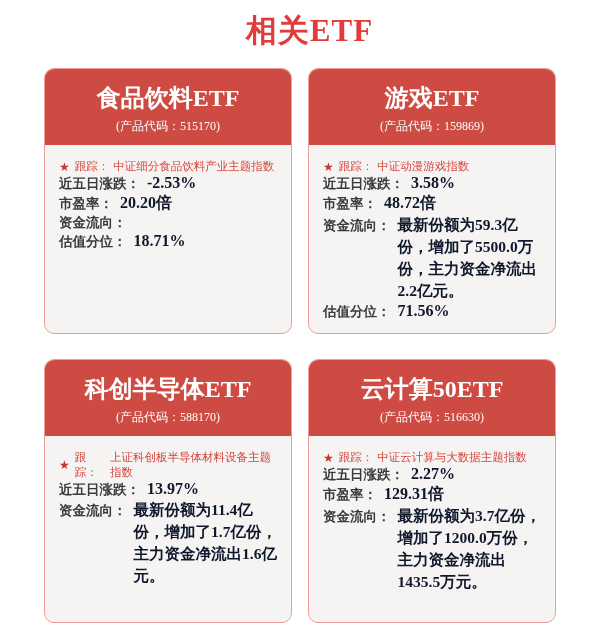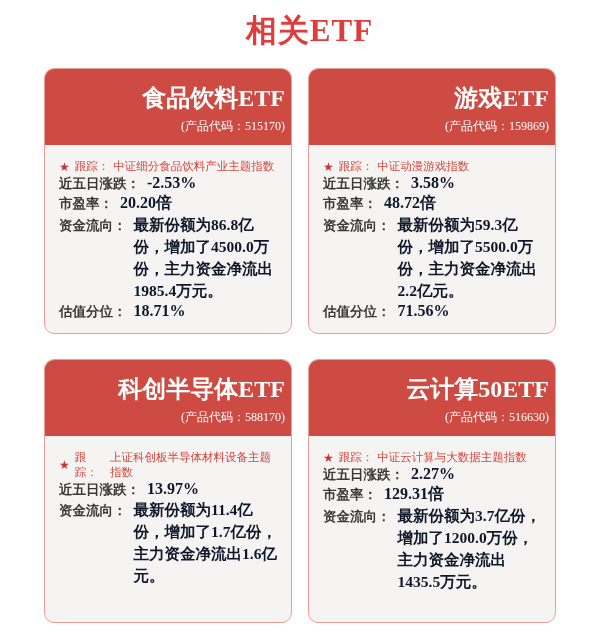--- a/index.html
+++ b/index.html
@@ -18,21 +18,21 @@
   .cards{
     display:grid;grid-template-columns:248px 248px;
     column-gap:16px;row-gap:25px;justify-content:center;
   }
   .card{
     border:1px solid #ee9d96;border-radius:10px;
     background:#f5f4f3;overflow:hidden;
     display:flex;flex-direction:column;
   }
   .card-header{
-    background:#cd4b42;color:#ffffff;text-align:right;
+    background:#cd4b42;color:#ffffff;text-align:center;
     padding:14px 6px 12px;
   }
   .card-title{
     font-size:24px;font-weight:bold;line-height:30px;
     font-family:"Liberation Serif","DejaVu Serif",serif;
   }
   .card-code{
     font-size:12px;margin-top:6px;line-height:14px;
     font-family:"Liberation Serif","DejaVu Serif",serif;
   }
@@ -77,21 +77,20 @@
       <div class="stat-row">
         <span class="stat-label">近五日涨跌：</span>
         <span class="stat-value">-2.53%</span>
       </div>
       <div class="stat-row">
         <span class="stat-label">市盈率：</span>
         <span class="stat-value">20.20倍</span>
       </div>
       <div class="stat-row">
         <span class="stat-label">资金流向：</span>
-        <span class="stat-value flow-value">最新份额为86.8亿份，增加了4500.0万份，主力资金净流出1985.4万元。</span>
       </div>
       <div class="stat-row">
         <span class="stat-label">估值分位：</span>
         <span class="stat-value">18.71%</span>
       </div>
     </div>
   </div>
 
   <div class="card">
     <div class="card-header">

